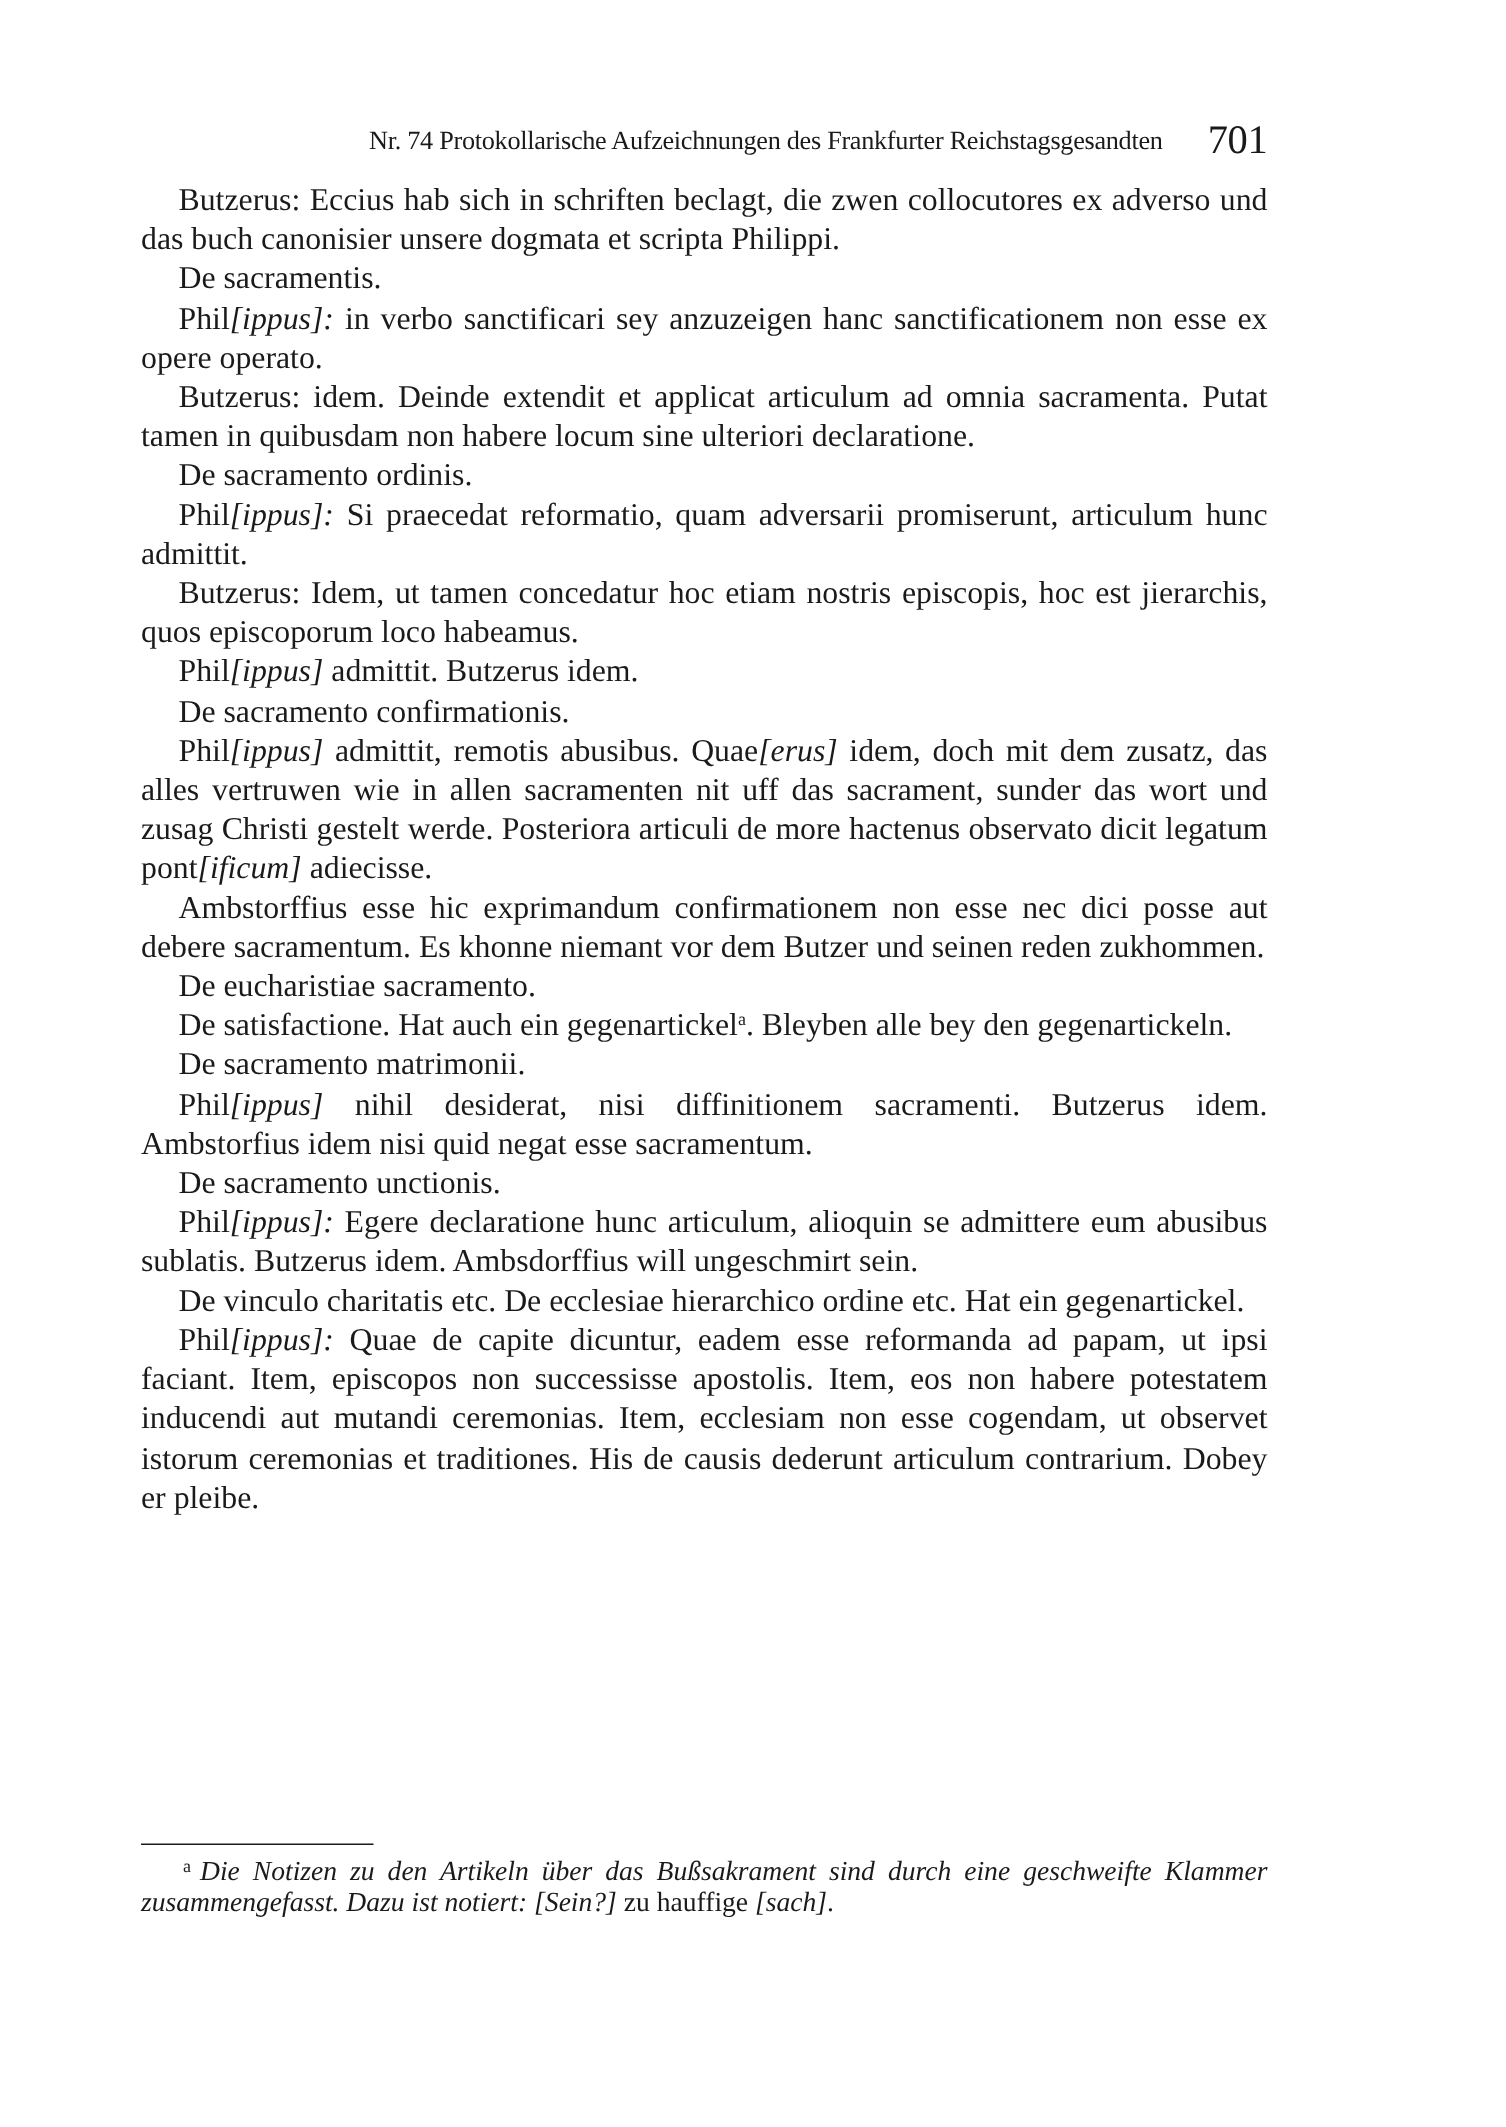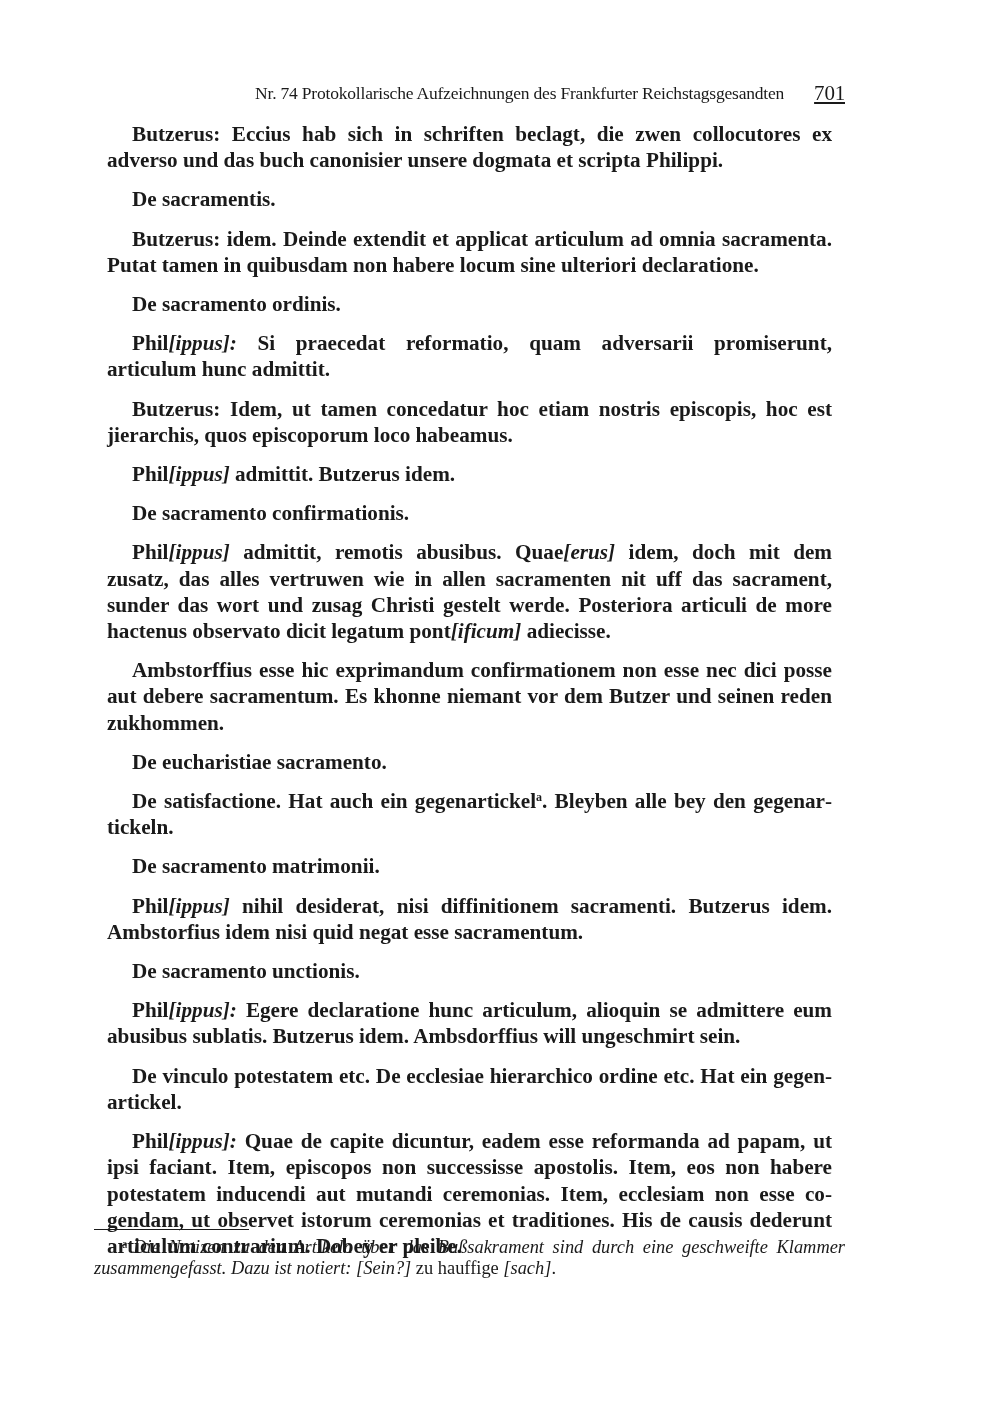--- a/index.html
+++ b/index.html
@@ -27,33 +27,31 @@
       align-items: center;
       font-size: 17.5px;
       letter-spacing: -0.2px;
       height: 30px;
       margin-bottom: 12px;
     }
     .running-head .title {
       margin-right: 30px;
     }
     .running-head .page-number {
-      font-size: 21px;
-      text-decoration: underline;
+      font-size: 27px;
     }
     .body-text {
       font-size: 21.2px;
       line-height: 26.2px;
     }
     .para {
       text-indent: 25px;
       text-align: justify;
-      margin: 13px;
+      margin: 0;
       hyphens: manual;
-      font-weight: bold;
     }
     em, .it {
       font-style: italic;
     }
     sup.fn-mark {
       font-size: 12px;
       vertical-align: 7px;
       line-height: 0;
     }
     .footnote-area {
@@ -87,35 +85,36 @@
 
 <div class="page">
   <div class="running-head">
     <span class="title">Nr. 74 Protokollarische Aufzeichnungen des Frankfurter Reichstagsgesandten</span>
     <span class="page-number">701</span>
   </div>
 
   <div class="body-text" id="body-text">
       <p class="para"><span>Butzerus: Eccius hab sich in schriften beclagt, die zwen collocutores ex adverso und das buch canonisier unsere dogmata et scripta Philippi.</span></p>
       <p class="para"><span>De sacramentis.</span></p>
+      <p class="para"><span>Phil</span><em>[ippus]:</em><span> in verbo sanctificari sey anzuzeigen hanc sanctificationem non esse ex opere operato.</span></p>
       <p class="para"><span>Butzerus: idem. Deinde extendit et applicat articulum ad omnia sacramenta. Putat tamen in quibusdam non habere locum sine ulteriori declaratione.</span></p>
       <p class="para"><span>De sacramento ordinis.</span></p>
       <p class="para"><span>Phil</span><em>[ippus]:</em><span> Si praecedat reformatio, quam adversarii promiserunt, articulum hunc admittit.</span></p>
       <p class="para"><span>Butzerus: Idem, ut tamen concedatur hoc etiam nostris episcopis, hoc est jierarchis, quos episcoporum loco habeamus.</span></p>
       <p class="para"><span>Phil</span><em>[ippus]</em><span> admittit. Butzerus idem.</span></p>
       <p class="para"><span>De sacramento confirmationis.</span></p>
       <p class="para"><span>Phil</span><em>[ippus]</em><span> admittit, remotis abusibus. Quae</span><em>[erus]</em><span> idem, doch mit dem zusatz, das alles vertruwen wie in allen sacramenten nit uff das sacrament, sunder das wort und zusag Christi gestelt werde. Posteriora articuli de more hactenus observato dicit legatum pont</span><em>[ificum]</em><span> adiecisse.</span></p>
       <p class="para"><span>Ambstorffius esse hic exprimandum confirmationem non esse nec dici posse aut debere sacramentum. Es khonne niemant vor dem Butzer und seinen reden zukhommen.</span></p>
       <p class="para"><span>De eucharistiae sacramento.</span></p>
       <p class="para"><span>De satisfactione. Hat auch ein gegenartickel</span><sup class="fn-mark">a</sup><span>. Bleyben alle bey den gegenar­tickeln.</span></p>
       <p class="para"><span>De sacramento matrimonii.</span></p>
       <p class="para"><span>Phil</span><em>[ippus]</em><span> nihil desiderat, nisi diffinitionem sacramenti. Butzerus idem. Ambstorfius idem nisi quid negat esse sacramentum.</span></p>
       <p class="para"><span>De sacramento unctionis.</span></p>
       <p class="para"><span>Phil</span><em>[ippus]:</em><span> Egere declaratione hunc articulum, alioquin se admittere eum abusibus sublatis. Butzerus idem. Ambsdorffius will ungeschmirt sein.</span></p>
-      <p class="para"><span>De vinculo potestatem etc. De ecclesiae hierarchico ordine etc. Hat ein gegen­artickel.</span></p>
+      <p class="para"><span>De vinculo charitatis etc. De ecclesiae hierarchico ordine etc. Hat ein gegen­artickel.</span></p>
       <p class="para"><span>Phil</span><em>[ippus]:</em><span> Quae de capite dicuntur, eadem esse reformanda ad papam, ut ipsi faciant. Item, episcopos non successisse apostolis. Item, eos non habere potestatem inducendi aut mutandi ceremonias. Item, ecclesiam non esse co­gendam, ut observet istorum ceremonias et traditiones. His de causis dederunt articulum contrarium. Dobey er pleibe.</span></p>
     </div>
 </div>
 
 <div class="footnote-area">
   <div class="footnote-rule"></div>
   <p class="footnote" id="footnote">
     <span class="fn-label">a</span><span id="footnote-content"><em>Die Notizen zu den Artikeln über das Bußsakrament sind durch eine geschweifte Klammer zusammengefasst. Dazu ist notiert: [Sein?]</em><span> zu hauffige </span><em>[sach]</em><span>.</span></span>
   </p>
 </div>

